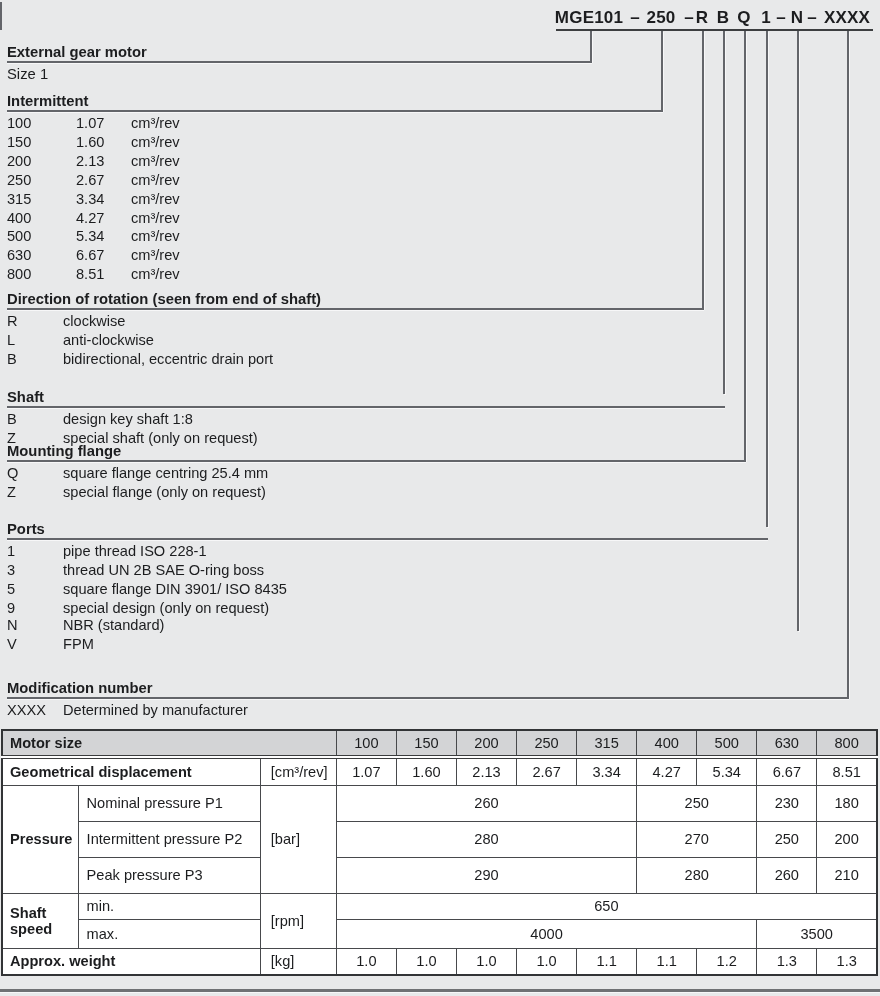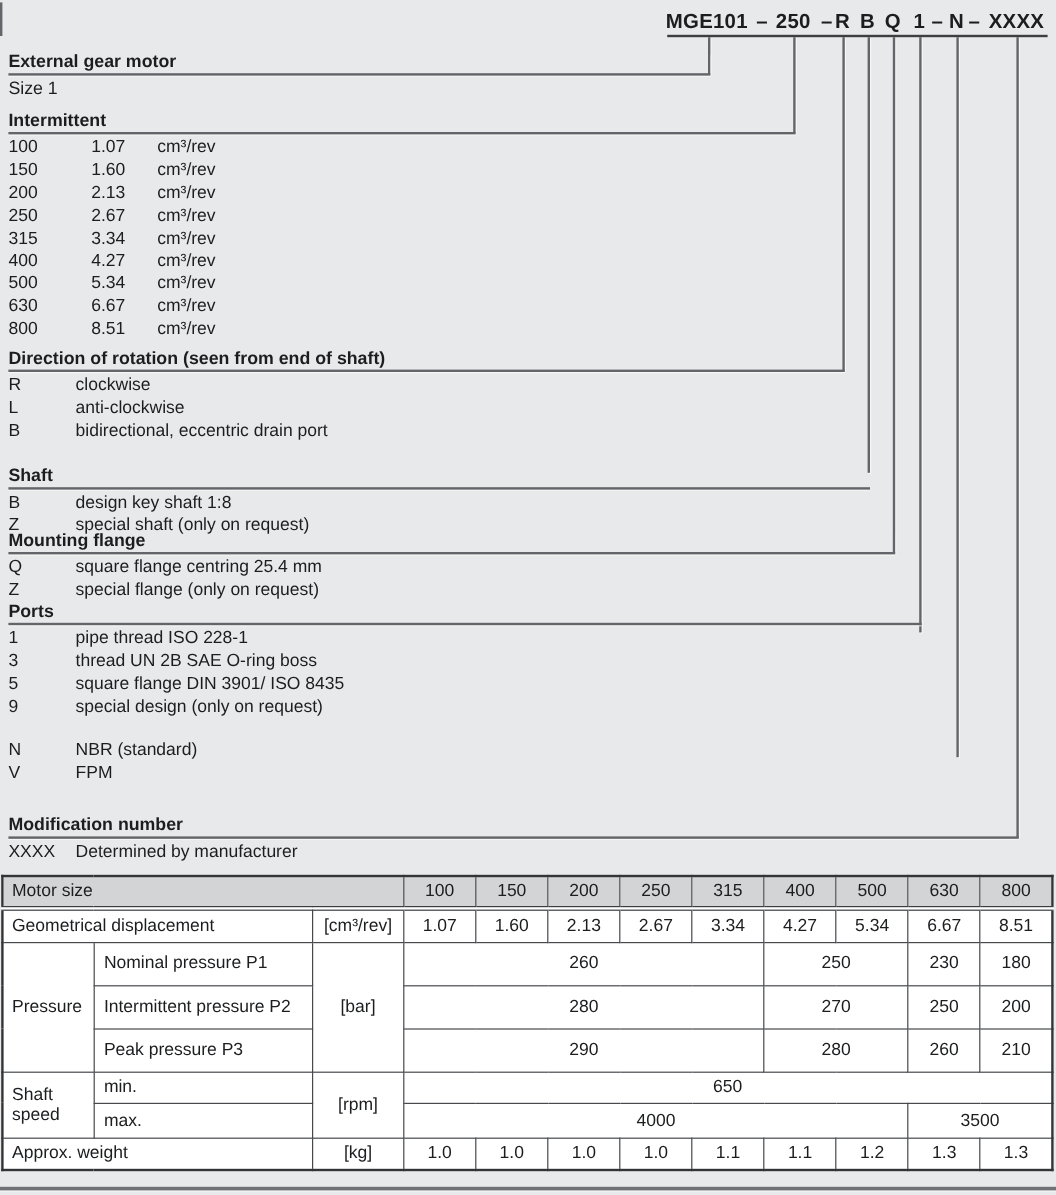--- a/index.html
+++ b/index.html
@@ -34,23 +34,23 @@
   .w-motor{width:585px}.w-disp{width:656px}.w-rot{width:697px}.w-shaft{width:718px}
   .w-flange{width:739px}.w-ports{width:761px}.w-seals{width:792px}.w-mod{width:842px}
   
   .spec{
     position:absolute;left:1px;top:729px;width:877px;
     border-collapse:collapse;background:#fff;font-size:14.6px;
     border:2.5px solid #323436;table-layout:fixed;
   }
   .spec td{border:1.5px solid #47494c;padding:0;overflow:hidden}
   .spec tr.hdr td{background:#d3d4d6;border-bottom:4px double #3a3c3e}
-  .spec td.lbl{font-weight:normal;text-align:left;padding-left:7px}
+  .spec td.lbl{font-weight:bold;text-align:left;padding-left:7px}
   .spec td.sub{text-align:left;padding-left:8px}
-  .spec td.unit{text-align:center;padding-left:0}
+  .spec td.unit{text-align:left;padding-left:10px}
   .spec td.c{text-align:center}
   .bottom-rule{position:absolute;left:0;top:989px;width:880px;height:2.5px;background:#6f7174;box-shadow:0 1px 0 rgba(255,255,255,.65)}
 </style>
 </head>
 <body>
 
 <div class="page">
 
   <div class="diagram">
     <div class="corner-tick"></div>
@@ -173,21 +173,21 @@
             <span class="cd">Q</span>
             <span>square flange centring 25.4 mm</span>
           </div>
         <div class="crow">
             <span class="cd">Z</span>
             <span>special flange (only on request)</span>
           </div>
       </div>
     </div>
 
-    <div class="sec" style="top:503px">
+    <div class="sec" style="top:522px">
       <div class="hd w-ports">Ports</div>
       <div class="rows">
         <div class="crow">
             <span class="cd">1</span>
             <span>pipe thread ISO 228-1</span>
           </div>
         <div class="crow">
             <span class="cd">3</span>
             <span>thread UN 2B SAE O-ring boss</span>
           </div>

